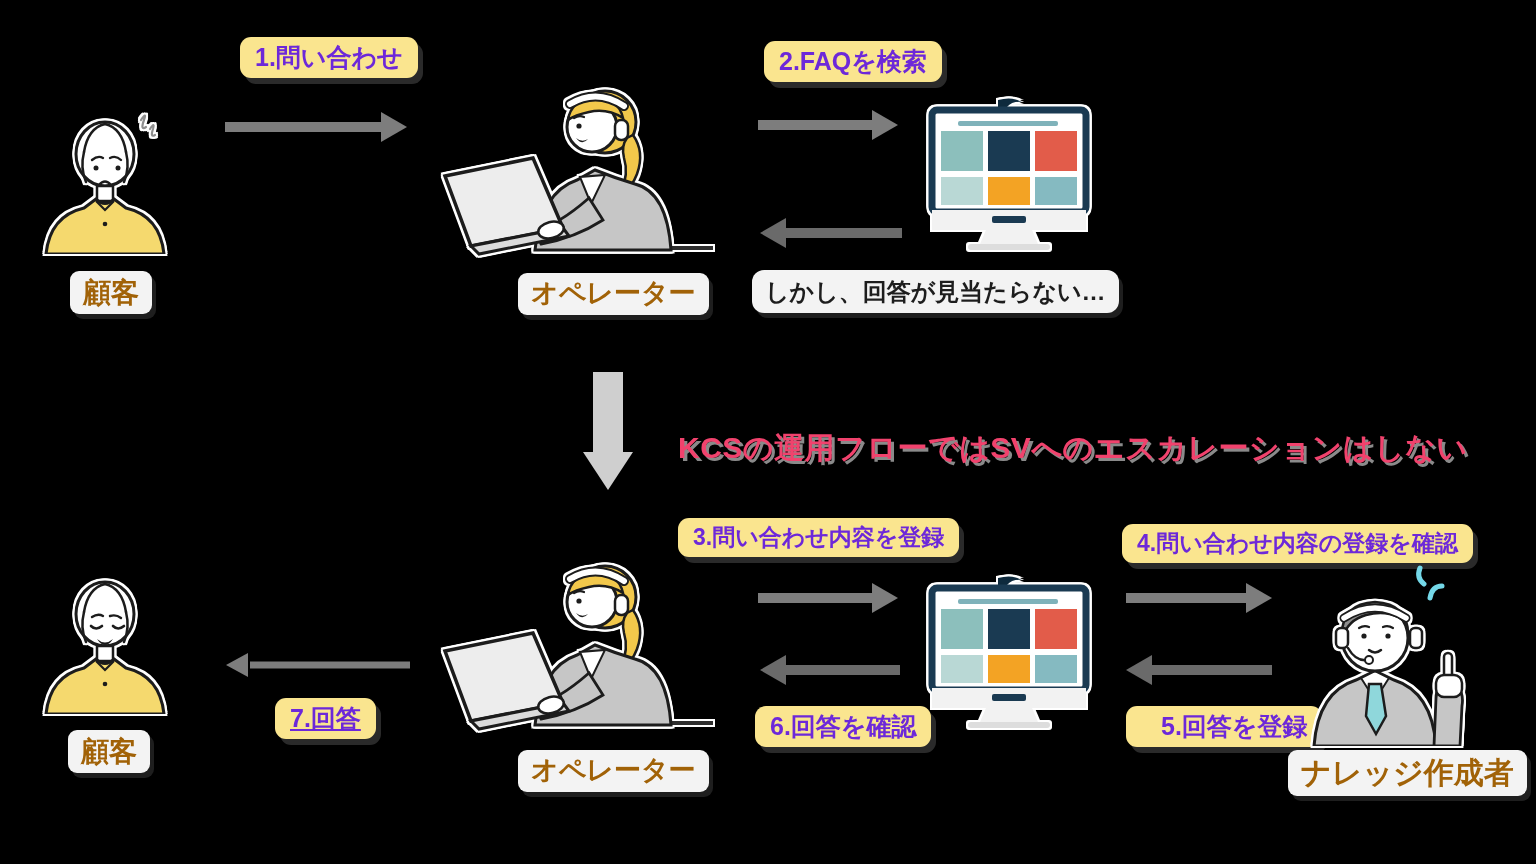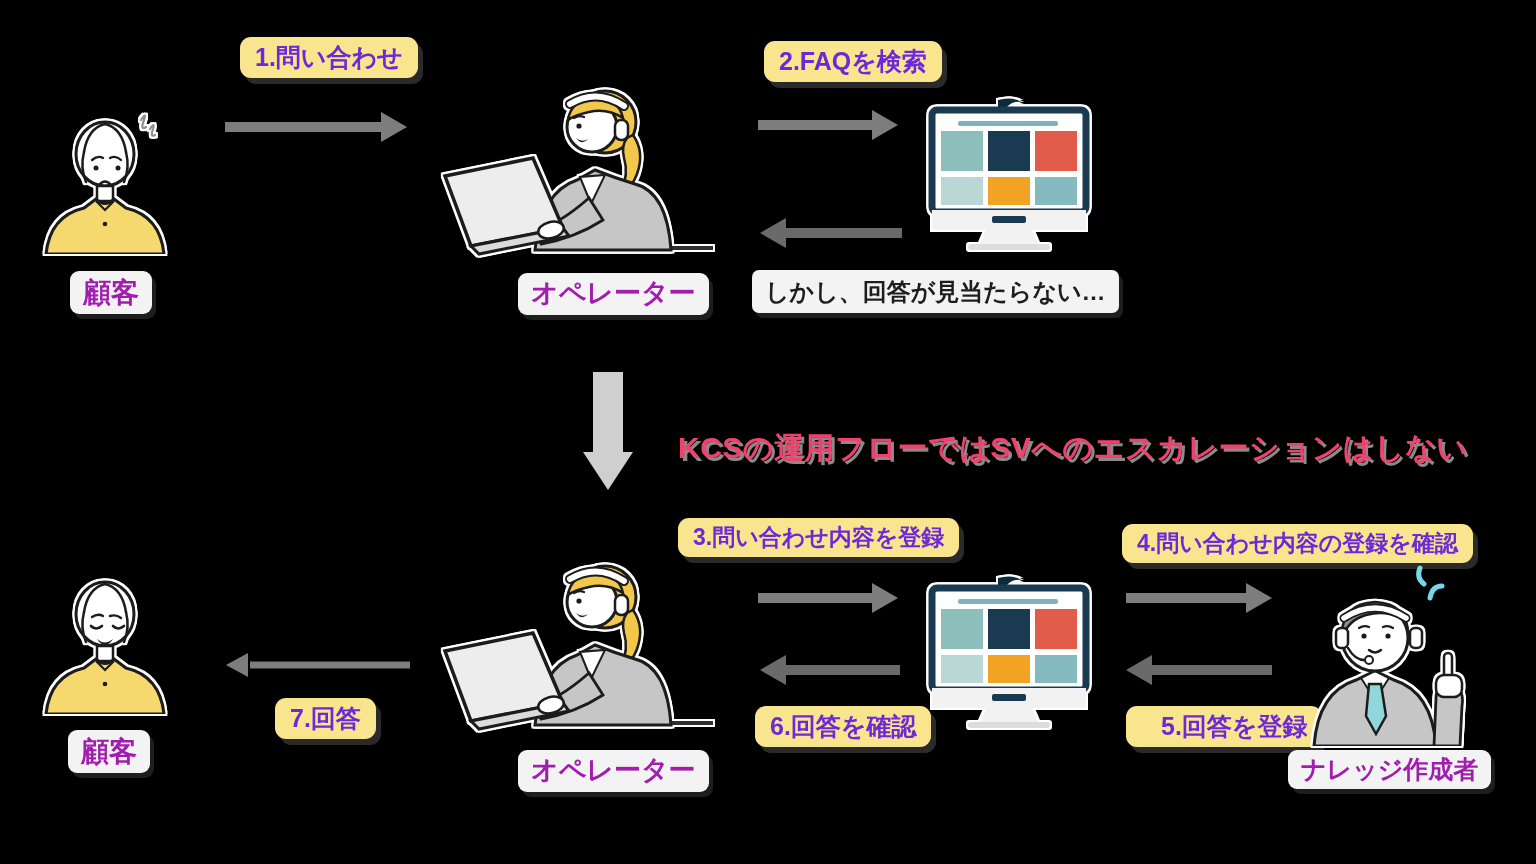--- a/index.html
+++ b/index.html
@@ -7,28 +7,28 @@
   #canvas{position:relative;width:1536px;height:864px;background:#000;overflow:hidden;}
 
   
   .step-label{
     position:absolute;background:#FAE58F;color:#6d28d9;font-weight:700;
     font-size:25px;line-height:1.25;padding:5px 15px;border-radius:11px;
     white-space:nowrap;box-shadow:5px 6px 0 rgba(150,150,150,.28);
   }
   .step-label.small{font-size:23px;}
   .name-label{
-    position:absolute;background:#F3F3F3;color:#a21caf;font-weight:700;
+    position:absolute;background:#F3F3F3;color:#a16207;font-weight:700;
     font-size:27px;line-height:1.25;padding:4px 13px;border-radius:9px;
     white-space:nowrap;box-shadow:4px 5px 0 rgba(150,150,150,.2);
   }
-  .name-label.small{font-size:25px;}
+  .name-label.small{font-size:30px;}
   .note-label{
     position:absolute;background:#F3F3F3;color:#1d1d1d;font-weight:700;
-    font-size:24px;line-height:1.3;padding:6px 13px;border-radius:7px;
+    font-size:24px;line-height:1.3;padding:6px 13px;border-radius:12px;
     white-space:nowrap;box-shadow:4px 5px 0 rgba(150,150,150,.2);
   }
   #kcs-note{
     position:absolute;left:678px;top:396px;color:#F1426D;font-size:30px;
     font-weight:800;white-space:nowrap;letter-spacing:.5px;
     text-shadow:3px 3px 0 #8a8a8a;
     margin-top:32px;
   }
 
   
@@ -161,21 +161,21 @@
     <path d="M2,152 Q6,114 40,106 L52,97 Q61,106 70,97 L82,106 Q116,114 120,152 Z" fill="#F5D96E" stroke="#1c1c1c" stroke-width="3"></path>
     <path d="M52,99 L61,108 L70,99" fill="none" stroke="#1c1c1c" stroke-width="2.2"></path>
     <circle cx="61" cy="122" r="2.3" fill="#1c1c1c"></circle>
   </svg>
   <div class="name-label" style="left:68px;top:730px;font-size:28px;">顧客</div>
 
   <div class="arrow left thin" style="left:226px;top:648px;width:184px;">
     <div class="bar"></div>
       <div class="head"></div>
   </div>
-  <div class="step-label" style="left:275px;top:698px;">7.回答</div>
+  <div class="step-label" style="left:275px;top:698px;text-decoration:underline;">7.回答</div>
 
   <svg class="illus sticker" style="left:437px;top:555px;" width="280" height="182" viewBox="0 0 280 182">
     <path d="M218,168 H276" stroke="#2e2e2e" stroke-width="4"></path>
     <circle cx="168" cy="42" r="31" fill="#F2C84B" stroke="#1c1c1c" stroke-width="3"></circle>
     <path d="M196,55 Q208,72 200,94 Q195,108 184,112 Q192,94 187,78 Q184,66 190,58 Z" fill="#F2C84B" stroke="#1c1c1c" stroke-width="2.5"></path>
     <path d="M98,170 Q104,112 140,100 L158,90 Q178,98 198,104 Q230,112 234,170 Z" fill="#C6C6C6" stroke="#1c1c1c" stroke-width="3"></path>
     <path d="M143,97 L154,124 L168,95 Z" fill="#ffffff" stroke="#1c1c1c" stroke-width="2"></path>
     <path d="M152,118 Q120,146 98,150 L104,164 Q138,158 166,140 Z" fill="#C6C6C6" stroke="#1c1c1c" stroke-width="2.8"></path>
     <circle cx="155" cy="47" r="25" fill="#ffffff" stroke="#1c1c1c" stroke-width="3"></circle>
     <path d="M131,40 Q134,20 157,17 Q181,17 186,38 Q170,28 152,32 Q138,35 131,40 Z" fill="#F2C84B" stroke="#1c1c1c" stroke-width="2.5"></path>

